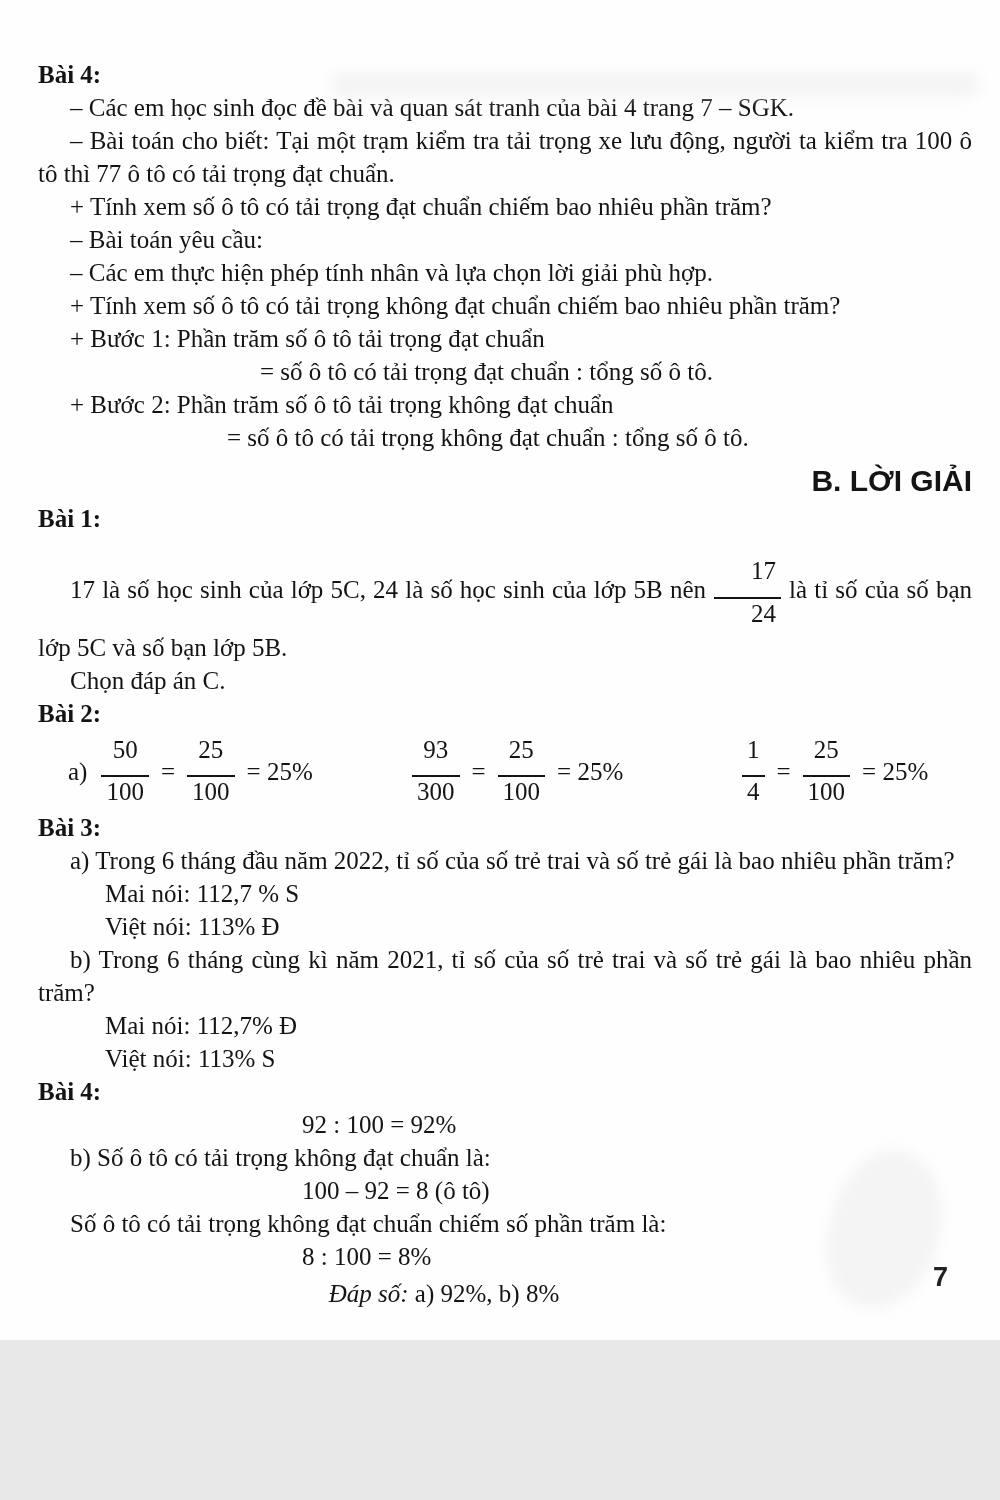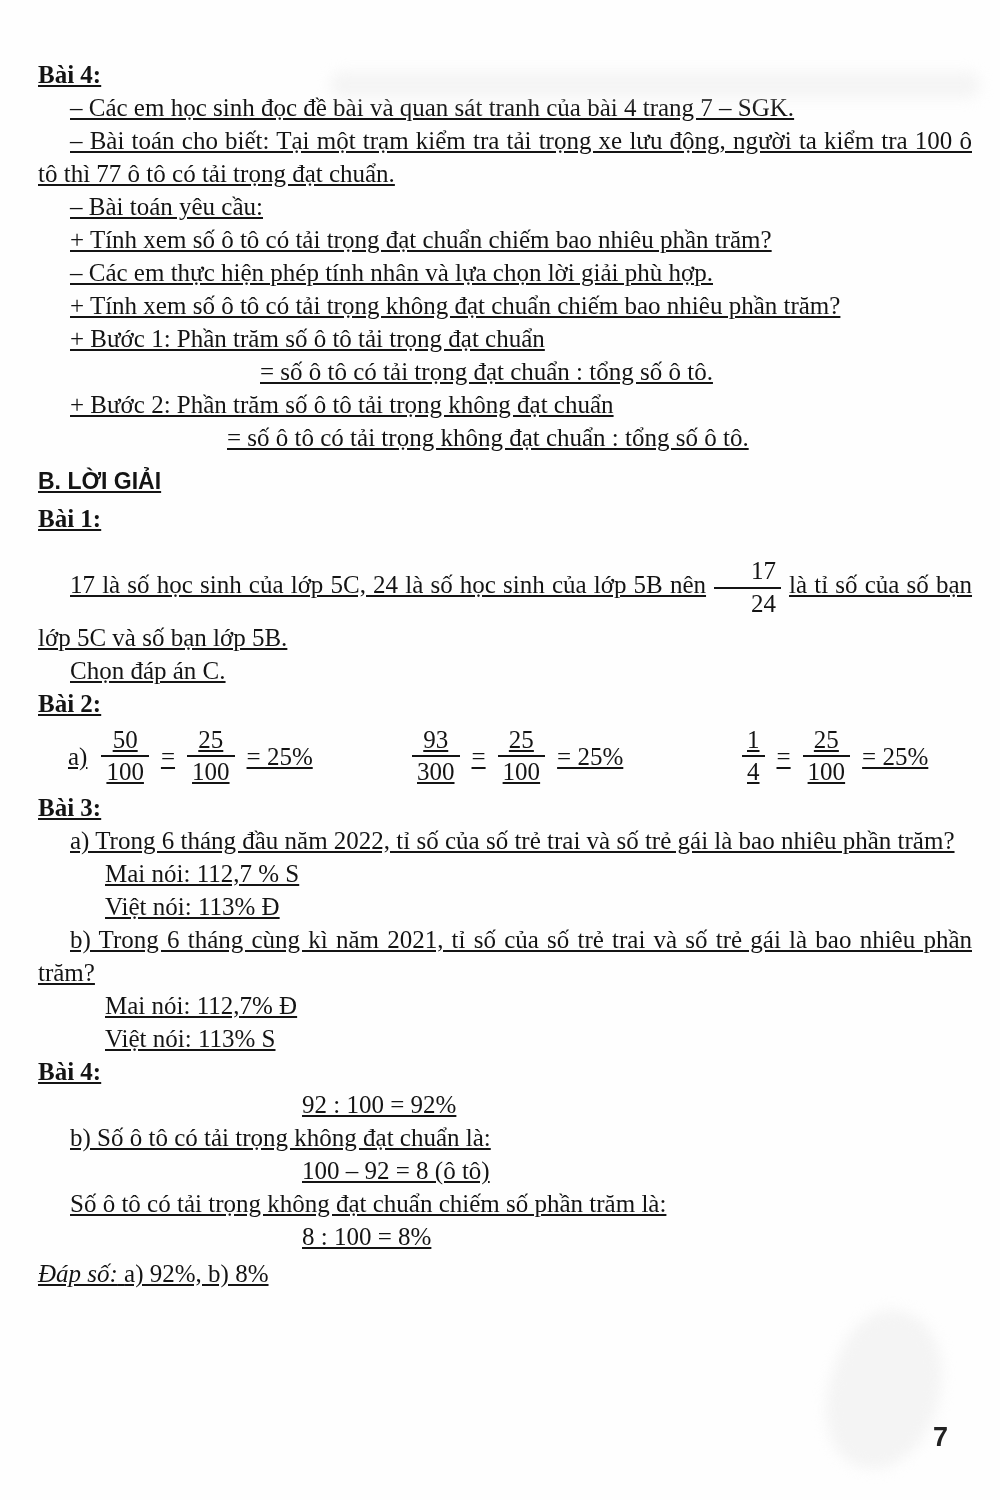--- a/index.html
+++ b/index.html
@@ -1,61 +1,61 @@
 <!DOCTYPE html>
 <html><head>
 <meta charset="utf-8">
 <style>
   html,body{margin:0;padding:0;background:#e8e8e8;}
   .page{
     position:relative;
-    width:1000px;height:1500px;
+    width:1000px;height:1340px;
     margin:0 auto;
     background:#fefefe;
     color:#141414;
     font-family:"Liberation Serif","DejaVu Serif",serif;
     font-size:25px;
     line-height:33px;
     overflow:hidden;
-    text-decoration:underline;
   }
   .content{padding:58px 28px 0 38px;}
   p{margin:0;}
   .just{text-align:justify;}
   .ind{text-indent:32px;}
   .h-bai{font-weight:bold;margin:0;}
   .h-section{
     font-family:"Liberation Sans","DejaVu Sans",sans-serif;
-    font-weight:bold;font-size:23px;line-height:38px;
+    font-weight:bold;font-size:30px;line-height:38px;
     margin:8px 0 2px 0;
+    text-align:right;
   }
   .speech{margin-left:67px;}
   .eq-step1{margin-left:222px;}
   .eq-step2{margin-left:189px;}
   .ceq{margin-left:264px;}
   .frac{
     display:inline-flex;flex-direction:column;
     text-align:center;vertical-align:middle;
     margin:2px 8px;line-height:1.15;
   }
-  .frac .num{padding:0 5px 1px 5px;border-bottom:2px solid #141414;}
+  .frac .num{padding:0 5px 11px 5px;border-bottom:2px solid #141414;}
   .frac .den{padding:1px 5px 0 5px;}
   .b1para{margin:20px 0 0 0;}
   .b2row{
     display:grid;grid-template-columns:336px 330px 1fr;
     align-items:center;margin:4px 0 2px 30px;
   }
   .b2cell{display:flex;align-items:center;white-space:nowrap;}
   .b2cell .lbl{margin-right:6px;}
   .b2cell .op{margin:0 4px;}
   .b2rowb{
     display:grid;grid-template-columns:336px 330px 1fr;
     margin:4px 0 0 30px;white-space:nowrap;
   }
-  .answer{text-align:left;padding-right:122px;margin-top:4px;}
+  .answer{text-align:center;padding-right:122px;margin-top:4px;}
   .answer .it{font-style:italic;}
   .pageno{
     position:absolute;right:52px;bottom:46px;
     font-family:"Liberation Sans","DejaVu Sans",sans-serif;
     font-size:27px;font-weight:bold;color:#222;
   }
   .artifact{position:absolute;pointer-events:none;filter:blur(7px);opacity:.55;}
   .art-top{top:72px;left:330px;width:650px;height:26px;background:#ededed;border-radius:12px;}
   .art-smudge{right:60px;bottom:30px;width:110px;height:160px;background:#ececec;border-radius:45% 55% 50% 50%;transform:rotate(18deg);}
 </style>
@@ -64,22 +64,22 @@
 
 <div class="page">
   <div class="artifact art-top"></div>
   <div class="artifact art-smudge"></div>
 
   <div class="content">
 
     <p class="h-bai">Bài 4:</p>
     <p class="ind">– Các em học sinh đọc đề bài và quan sát tranh của bài 4 trang 7 – SGK.</p>
     <p class="ind just">– Bài toán cho biết: Tại một trạm kiểm tra tải trọng xe lưu động, người ta kiểm tra 100 ô tô thì 77 ô tô có tải trọng đạt chuẩn.</p>
+    <p class="ind">+ Tính xem số ô tô có tải trọng đạt chuẩn chiếm bao nhiêu phần trăm?</p>
     <p class="ind">– Bài toán yêu cầu:</p>
-    <p class="ind">+ Tính xem số ô tô có tải trọng đạt chuẩn chiếm bao nhiêu phần trăm?</p>
     <p class="ind">– Các em thực hiện phép tính nhân và lựa chọn lời giải phù hợp.</p>
     <p class="ind">+ Tính xem số ô tô có tải trọng không đạt chuẩn chiếm bao nhiêu phần trăm?</p>
     <p class="ind">+ Bước 1: Phần trăm số ô tô tải trọng đạt chuẩn</p>
     <p class="eq-step1">= số ô tô có tải trọng đạt chuẩn : tổng số ô tô.</p>
     <p class="ind">+ Bước 2: Phần trăm số ô tô tải trọng không đạt chuẩn</p>
     <p class="eq-step2">= số ô tô có tải trọng không đạt chuẩn : tổng số ô tô.</p>
 
     <p class="h-section">B. LỜI GIẢI</p>
 
     <p class="h-bai">Bài 1:</p>

